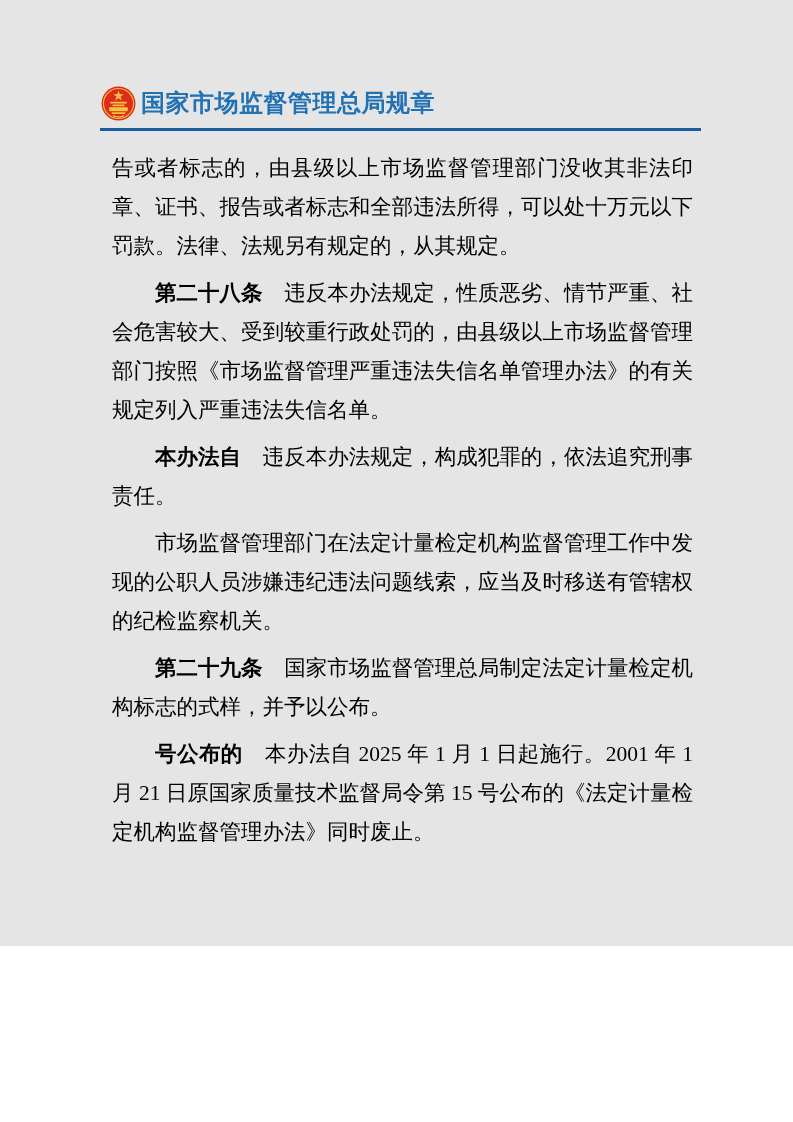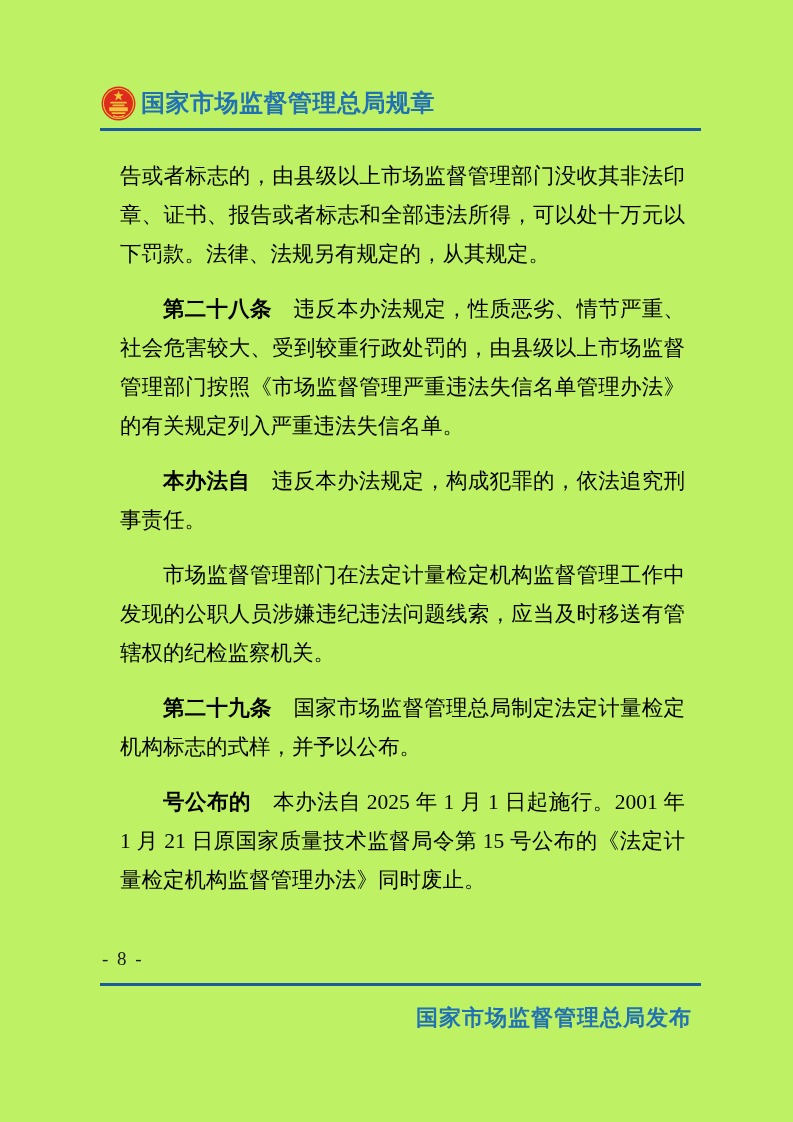--- a/index.html
+++ b/index.html
@@ -1,38 +1,38 @@
 <!DOCTYPE html>
 <html><head>
 <meta charset="utf-8">
 <style>
   html, body { margin:0; padding:0; background:#ffffff; }
   .page {
-    position:relative; width:793px; height:1122px; background:#bef264;
+    position:relative; width:793px; height:946px; background:#e5e5e5;
     font-family:"Liberation Serif", serif; overflow:hidden;
   }
   .hdr {
     position:absolute; left:101px; top:83px; height:40px;
     display:flex; align-items:center; gap:5px;
   }
   .emblem { width:35px; height:35px; display:block; }
   .hdr-title {
     font-family:"Liberation Sans", sans-serif; font-weight:bold;
     font-size:24px; color:#2171b5; letter-spacing:0.5px; white-space:nowrap;
   }
   .rule-top {
     position:absolute; left:100px; top:128px; width:601px; height:3px;
     background:#1a5c9e;
   }
   .doc-body {
     position:absolute; left:104px; top:141px; width:597px;
     font-size:21.5px; line-height:39px; color:#000000;
     text-align:justify; text-justify:inter-ideograph;
   }
-  .doc-body p { margin:16px; }
+  .doc-body p { margin:8px; }
   .doc-body p.indent { text-indent:43px; }
   .run { font-family:"Liberation Serif", serif; }
   .run-bold { font-family:"Liberation Sans", sans-serif; font-weight:bold; }
   .page-num {
     position:absolute; left:102px; top:948px; font-size:19px; color:#1a1a1a;
     letter-spacing:2px; font-family:"Liberation Serif", serif;
   }
   .rule-bottom {
     position:absolute; left:100px; top:983px; width:601px; height:3px;
     background:#1a5c9e;

